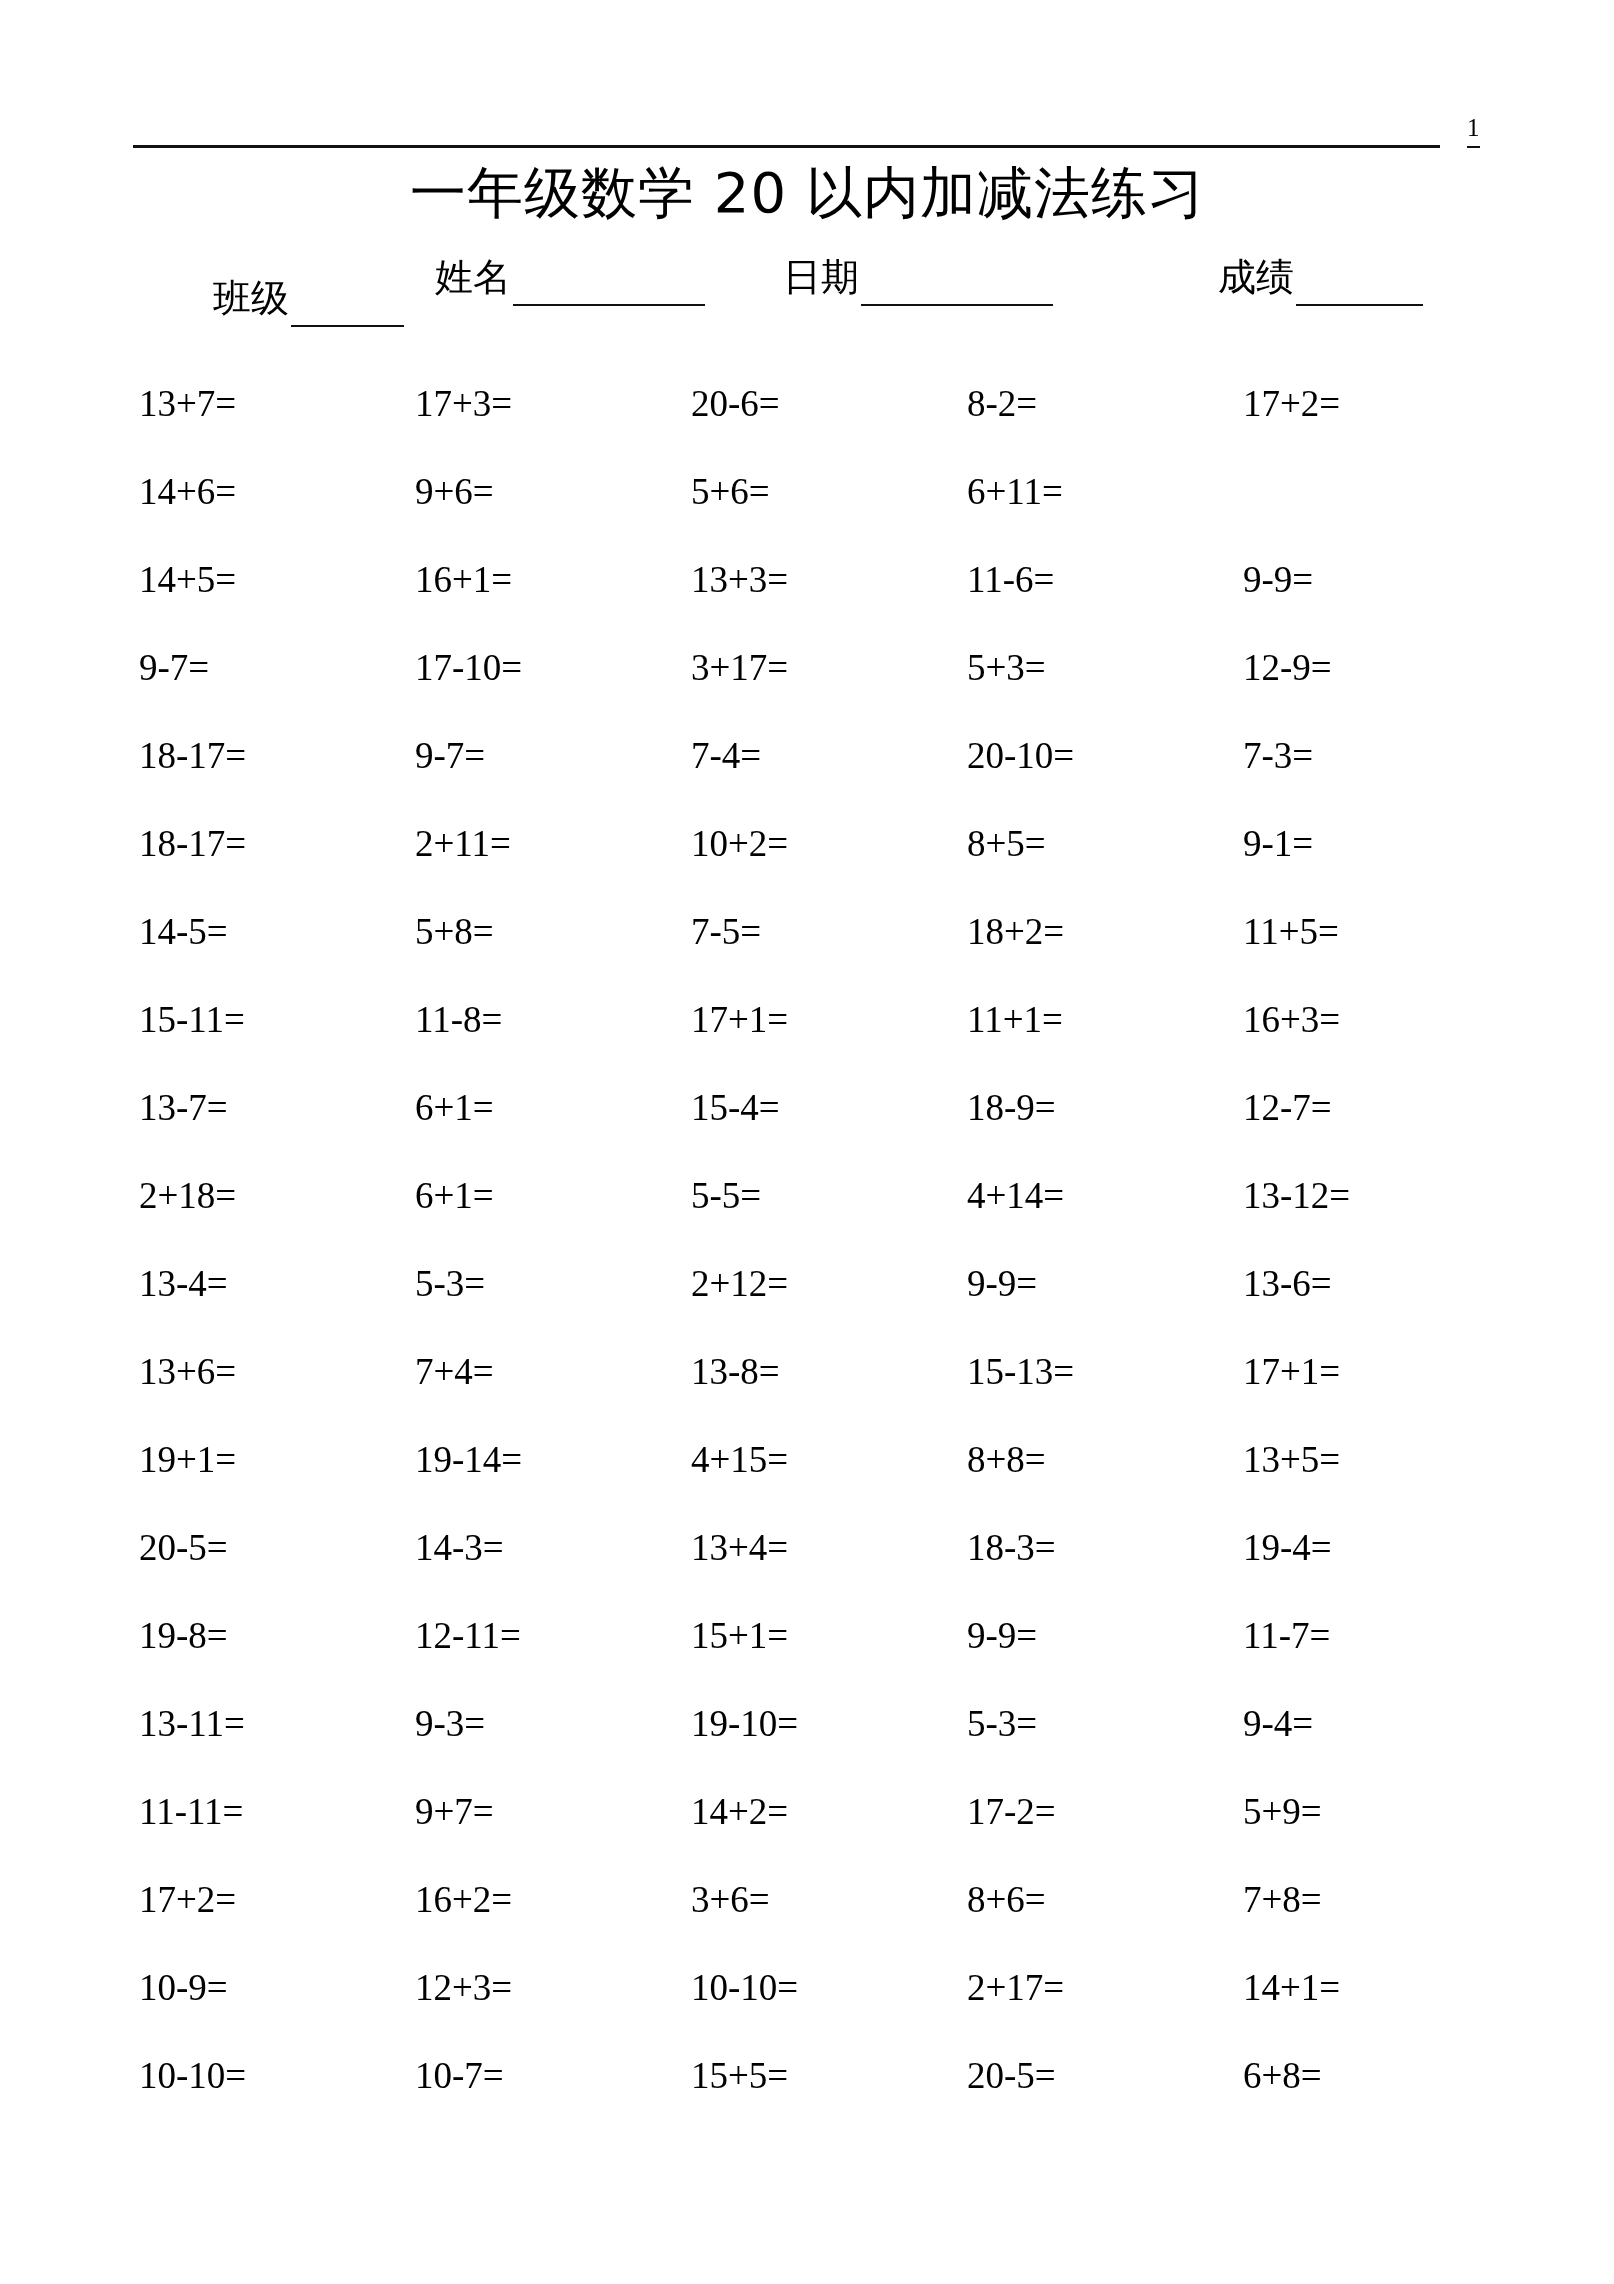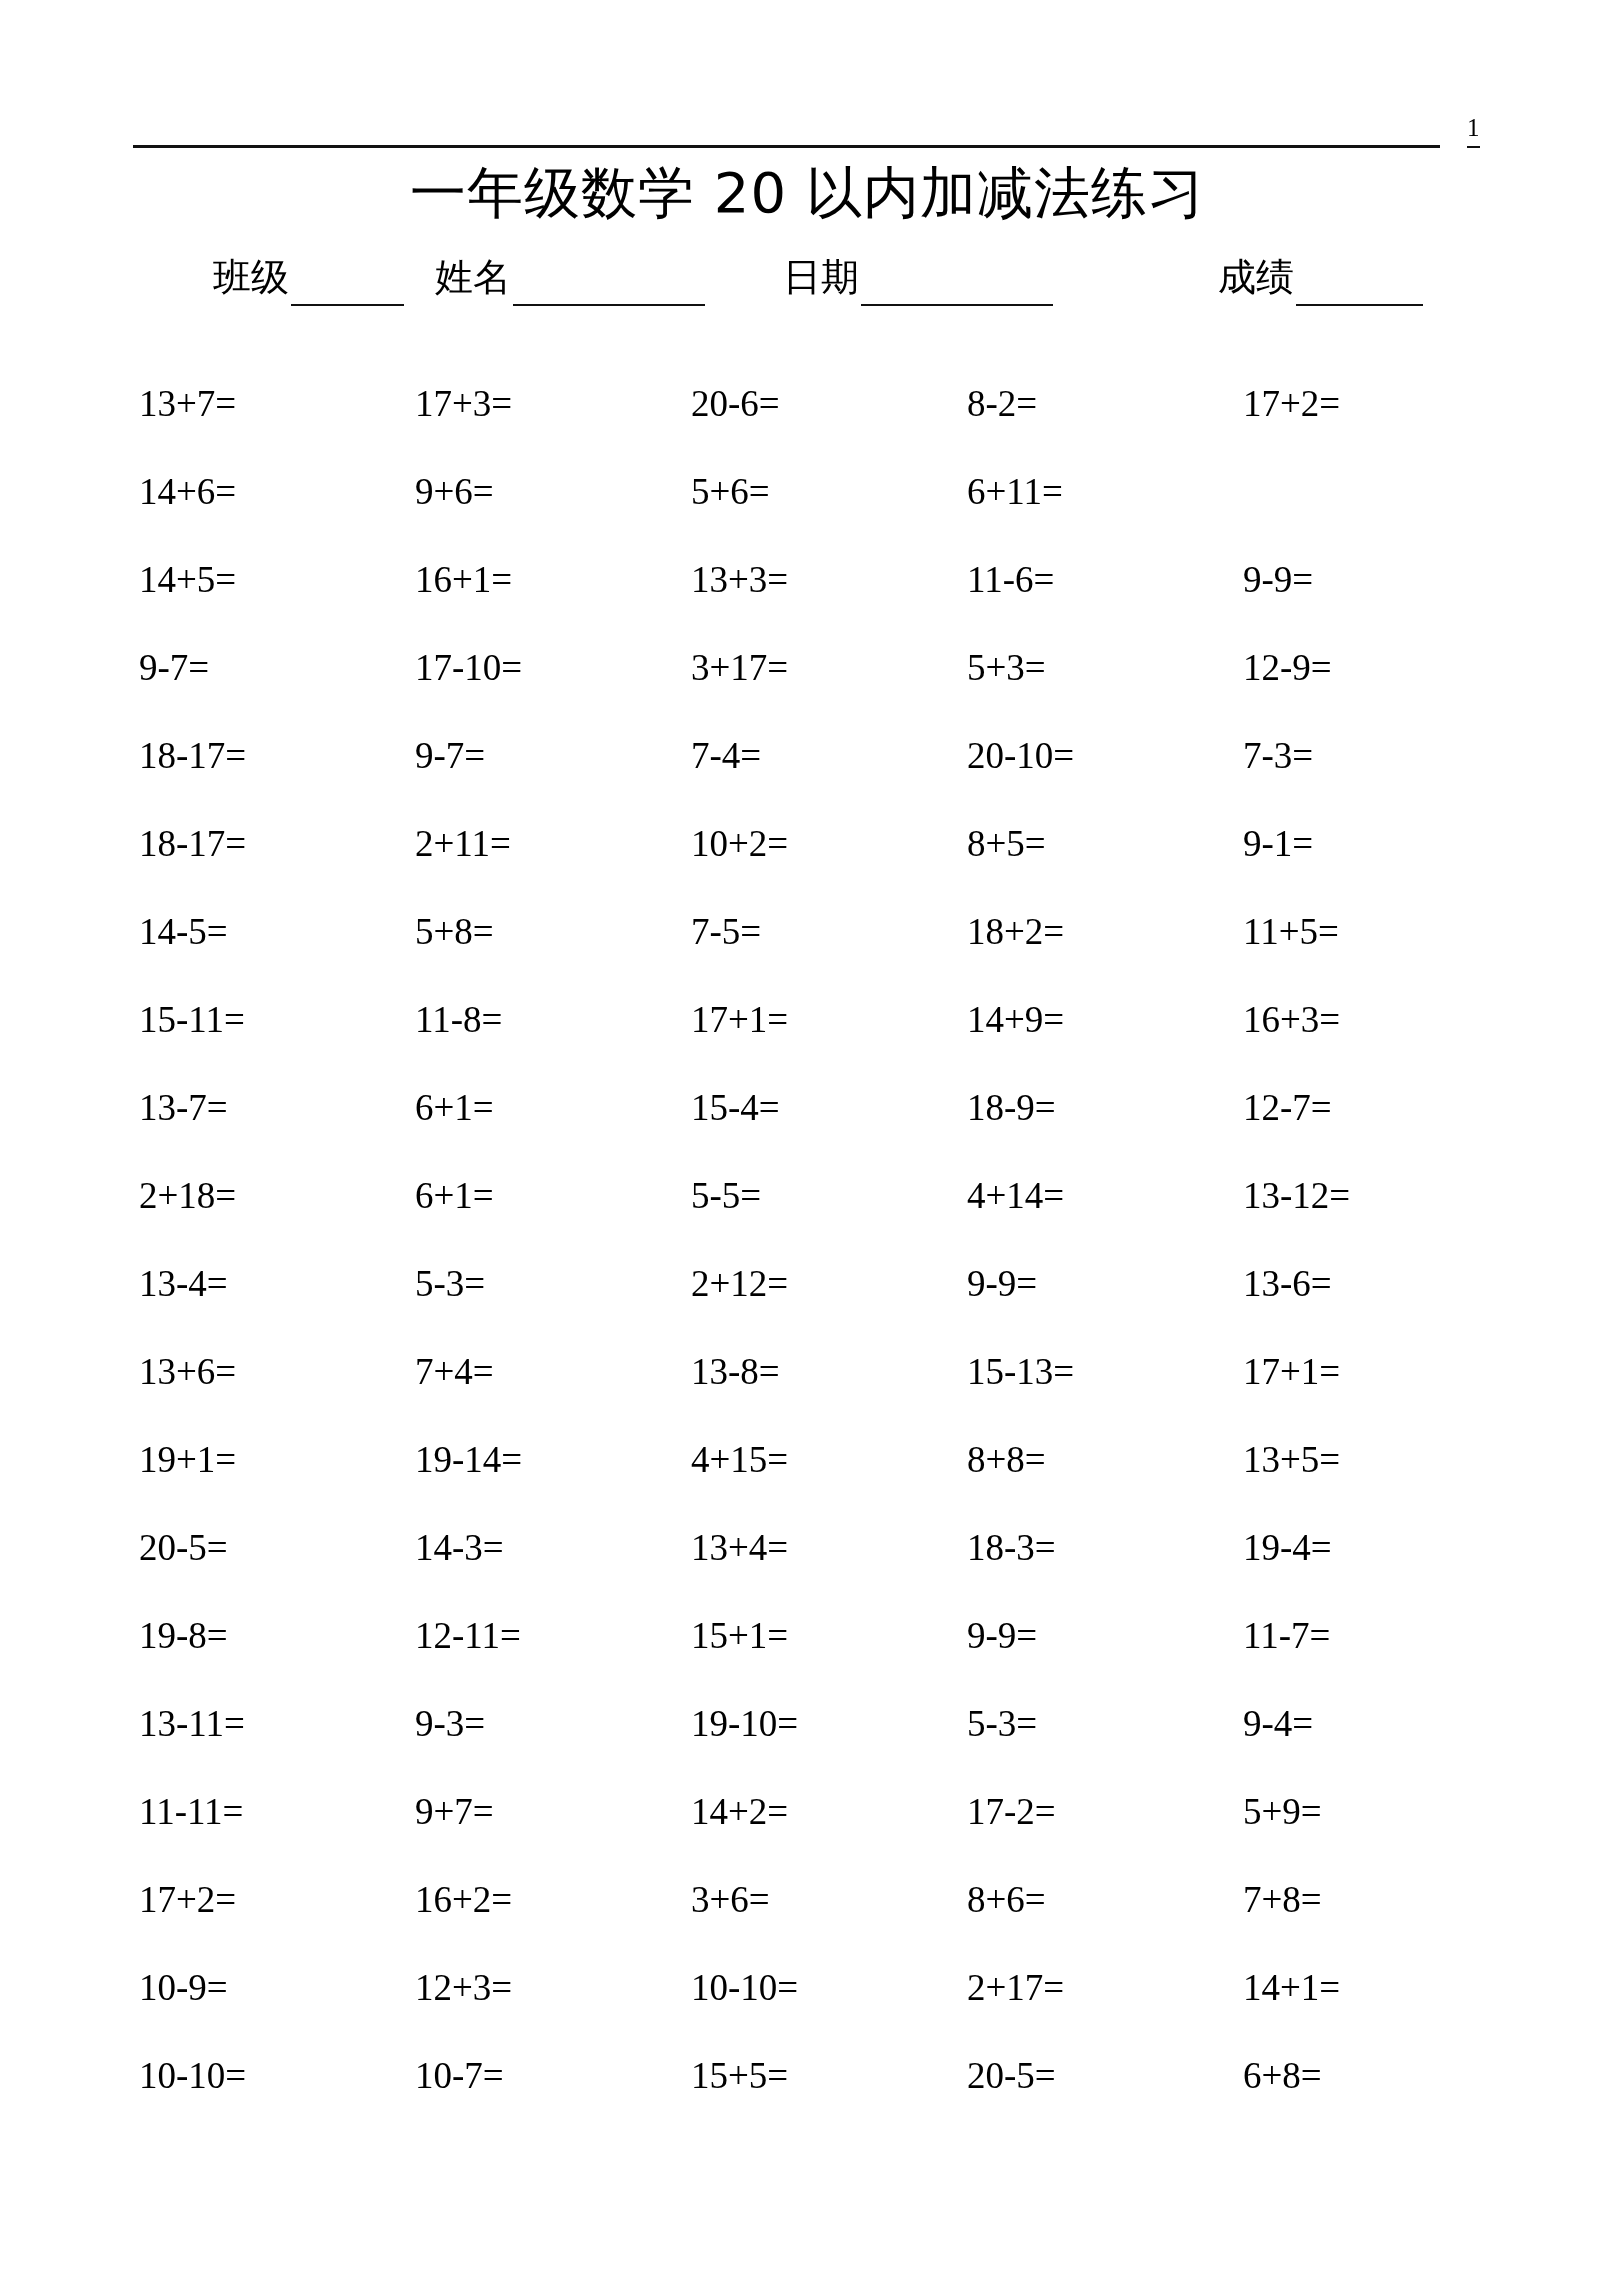--- a/index.html
+++ b/index.html
@@ -20,21 +20,21 @@
 </head>
 <body>
 
 <div class="rule"></div>
 <div class="page-num">1</div>
 <div class="page-num-bar"></div>
 
 <div class="title">一年级数学 20 以内加减法练习</div>
 
 <div class="fields">
-  <div class="field" style="left:213px;">
+  <div class="field" style="left:213px;margin-top:21px;">
     <span>班级</span>
     <span class="blank" style="width:113px;"></span>
   </div>
   <div class="field" style="left:435px;">
     <span>姓名</span>
     <span class="blank" style="width:192px;"></span>
   </div>
   <div class="field" style="left:783px;">
     <span>日期</span>
     <span class="blank" style="width:192px;"></span>
@@ -91,21 +91,21 @@
       <div class="cell">14-5=</div>
       <div class="cell">5+8=</div>
       <div class="cell">7-5=</div>
       <div class="cell">18+2=</div>
       <div class="cell">11+5=</div>
     </div>
     <div class="row">
       <div class="cell">15-11=</div>
       <div class="cell">11-8=</div>
       <div class="cell">17+1=</div>
-      <div class="cell">14+9=</div>
+      <div class="cell">11+1=</div>
       <div class="cell">16+3=</div>
     </div>
     <div class="row">
       <div class="cell">13-7=</div>
       <div class="cell">6+1=</div>
       <div class="cell">15-4=</div>
       <div class="cell">18-9=</div>
       <div class="cell">12-7=</div>
     </div>
     <div class="row">

